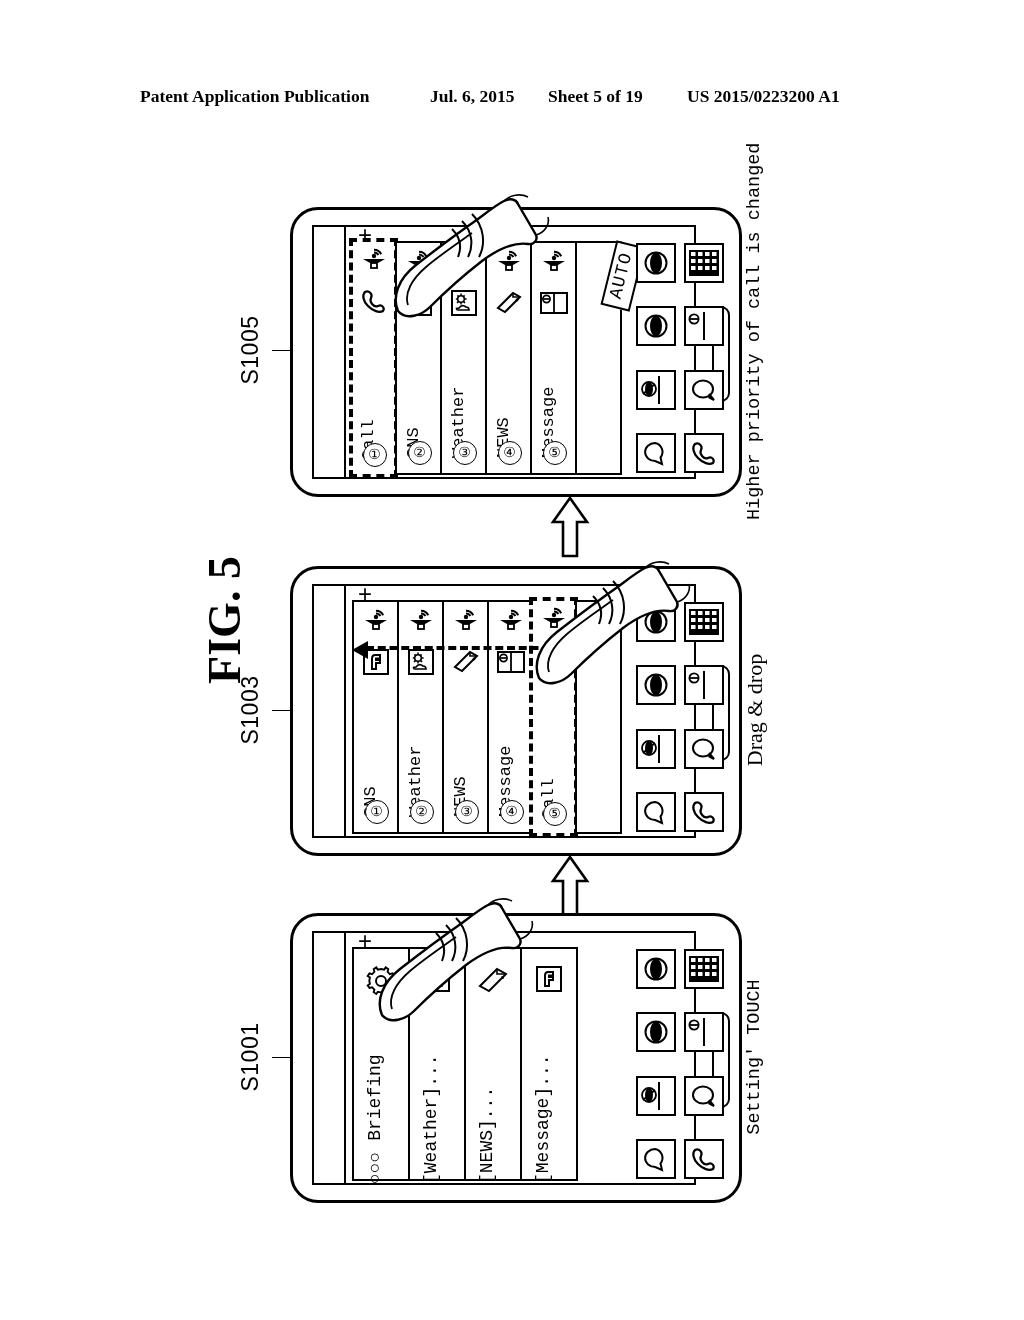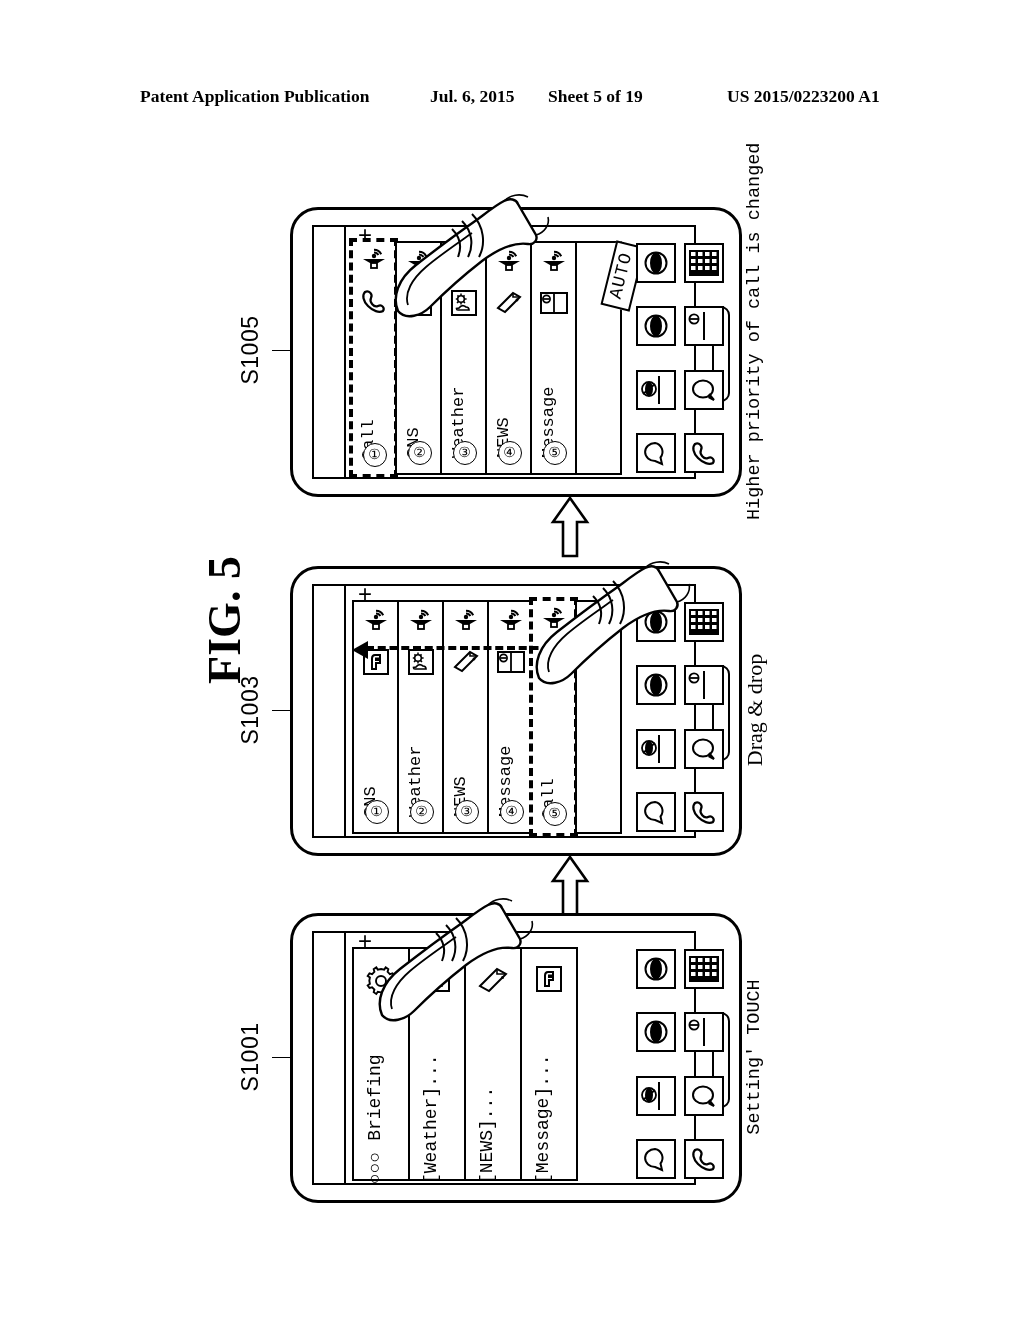--- a/index.html
+++ b/index.html
@@ -7,21 +7,21 @@
        font-family:"Liberation Serif", serif; color:#000;}
 
   
   .hdr{position:absolute;top:86px;left:0;width:1024px;height:24px;
        font-family:"Liberation Serif",serif;font-weight:bold;font-size:17.5px;
        letter-spacing:0px;white-space:nowrap;}
   .hdr span{position:absolute;top:0;}
   .h-pub{left:140px;}
   .h-date{left:430px;}
   .h-sheet{left:548px;}
-  .h-num{left:727px;}
+  .h-num{left:687px;}
 
   
   .figtitle{position:absolute;left:105px;top:560px;width:240px;height:120px;
             font-family:"Liberation Serif",serif;font-weight:bold;font-size:46px;
             transform:rotate(-90deg);transform-origin:center center;
             text-align:center;line-height:120px;}
 
   
   .rot{transform:rotate(-90deg);transform-origin:center center;white-space:nowrap;}
 

